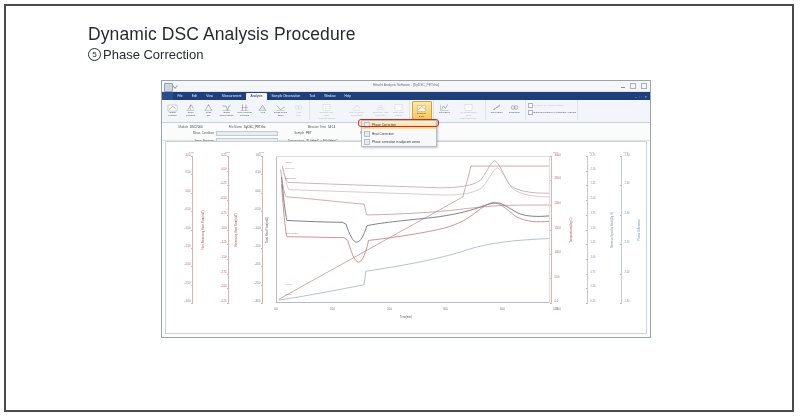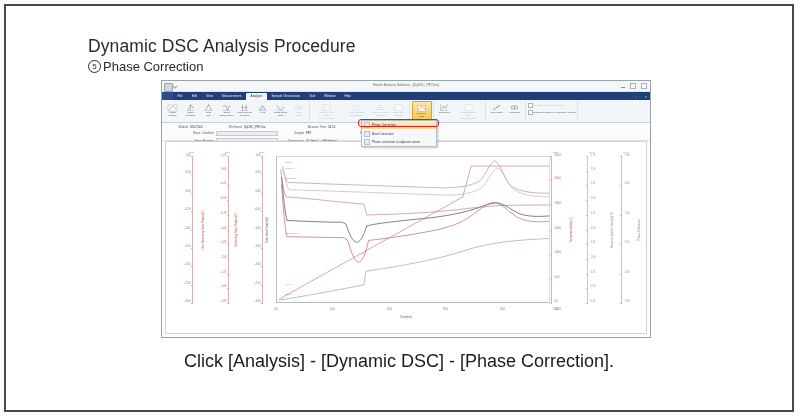--- a/index.html
+++ b/index.html
@@ -2,21 +2,21 @@
 <html><head>
 <meta charset="utf-8">
 <style>
   html,body{margin:0;padding:0;background:#ffffff;}
   body{width:800px;height:418px;overflow:hidden;font-family:"Liberation Sans",sans-serif;}
 
   .slide{position:absolute;left:4px;top:4px;width:790px;height:408px;background:#fff;
          border:2px solid #4a4a4e;box-sizing:border-box;}
 
   
-  .hdr{position:absolute;left:82px;top:30px;}
+  .hdr{position:absolute;left:82px;top:18px;}
   .hdr-title{font-size:17.5px;color:#262b33;letter-spacing:.1px;line-height:21px;white-space:nowrap;}
   .hdr-sub{margin-top:2px;font-size:13px;color:#262b33;line-height:15px;white-space:nowrap;
            display:flex;align-items:center;gap:1px;}
   .circnum{display:inline-block;width:11px;height:11px;border:1px solid #262b33;border-radius:50%;
            font-size:8px;line-height:11px;text-align:center;margin-right:1px;}
 
   
   .caption{position:absolute;left:0;right:0;top:345px;text-align:center;font-size:18px;color:#1b1b1b;}
 
   
@@ -511,14 +511,13 @@
           <span class="xt" style="left:334px;bottom:22px">40.0</span>
           <span class="xt" style="left:390px;bottom:22px">50.0</span>
           <span class="xt" style="right:88px;bottom:22px;color:#b05a5a">54.0</span>
           <span class="xaxlab" style="left:0;right:0;bottom:14px;text-align:center">Time(min)</span>
         </div>
       </div>
     </div>
 
   </div>
 
-  <div class="caption">Click [Analysis] - [Dynamic DSC] - [Phase Correction].</div>
 </div>
 
 </body></html>

